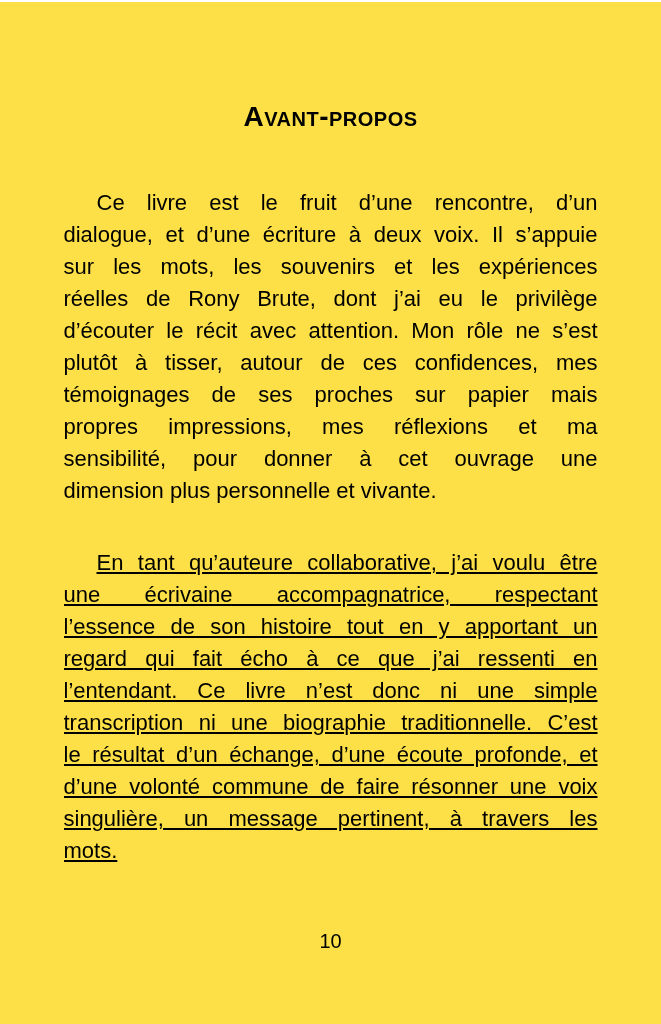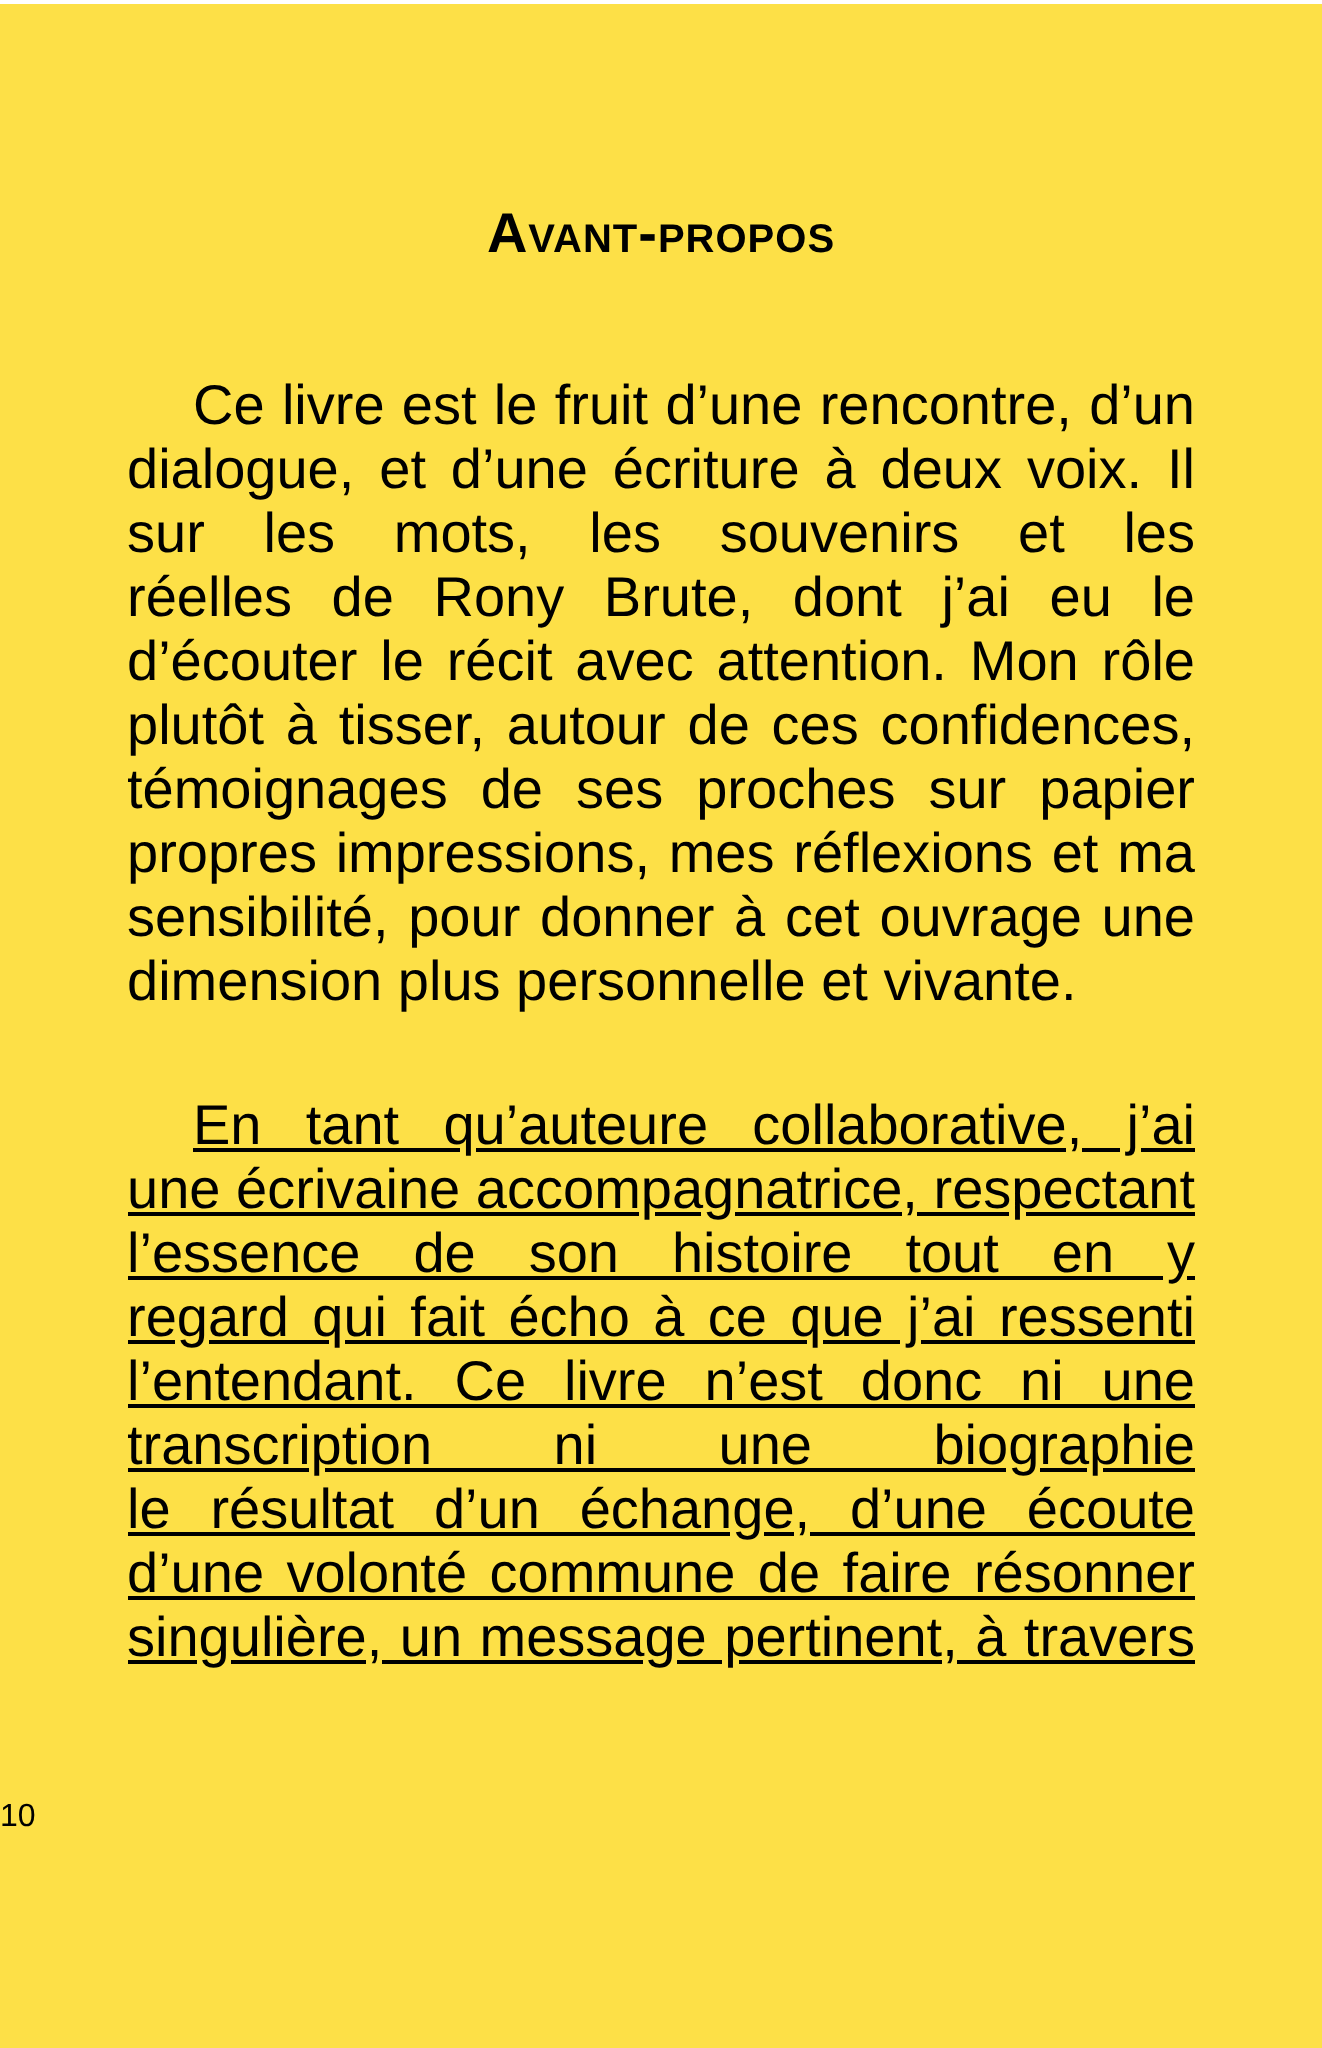--- a/index.html
+++ b/index.html
@@ -23,39 +23,39 @@
     font-variant: small-caps;
     font-weight: 700;
     font-size: 28px;
     line-height: 33px;
     letter-spacing: 0.5px;
     color: #000000;
   }
   .content {
     width: 534px;
     margin: 54px auto 0 auto;
-    font-size: 28px;
+    font-size: 22px;
     line-height: 32px;
     color: #000000;
   }
   .paragraph { margin: 0; }
   .paragraph + .paragraph { margin-top: 40px; text-decoration: underline; }
   .line {
     text-align: justify;
     text-align-last: justify;
     height: 32px;
     overflow: hidden;
     white-space: normal;
   }
   .line.first { text-indent: 33px; }
   .line.last  { text-align-last: left; }
   .page-number {
     margin-top: 62px;
-    text-align: left;
-    font-size: 16px;
+    text-align: center;
+    font-size: 20px;
     line-height: 24px;
     color: #000000;
   }
 </style>
 </head>
 <body>
 
 <div class="page">
   <h1 class="chapter-title">Avant-propos</h1>
 
@@ -75,17 +75,18 @@
     <div class="paragraph">
         <div class="line first">En tant qu’auteure collaborative, j’ai voulu être</div>
         <div class="line">une écrivaine accompagnatrice, respectant</div>
         <div class="line">l’essence de son histoire tout en y apportant un</div>
         <div class="line">regard qui fait écho à ce que j’ai ressenti en</div>
         <div class="line">l’entendant. Ce livre n’est donc ni une simple</div>
         <div class="line">transcription ni une biographie traditionnelle. C’est</div>
         <div class="line">le résultat d’un échange, d’une écoute profonde, et</div>
         <div class="line">d’une volonté commune de faire résonner une voix</div>
         <div class="line">singulière, un message pertinent, à travers les</div>
+        <div class="line last">mots.</div>
       </div>
   </div>
 
   <div class="page-number">10</div>
 </div>
 
 </body></html>

